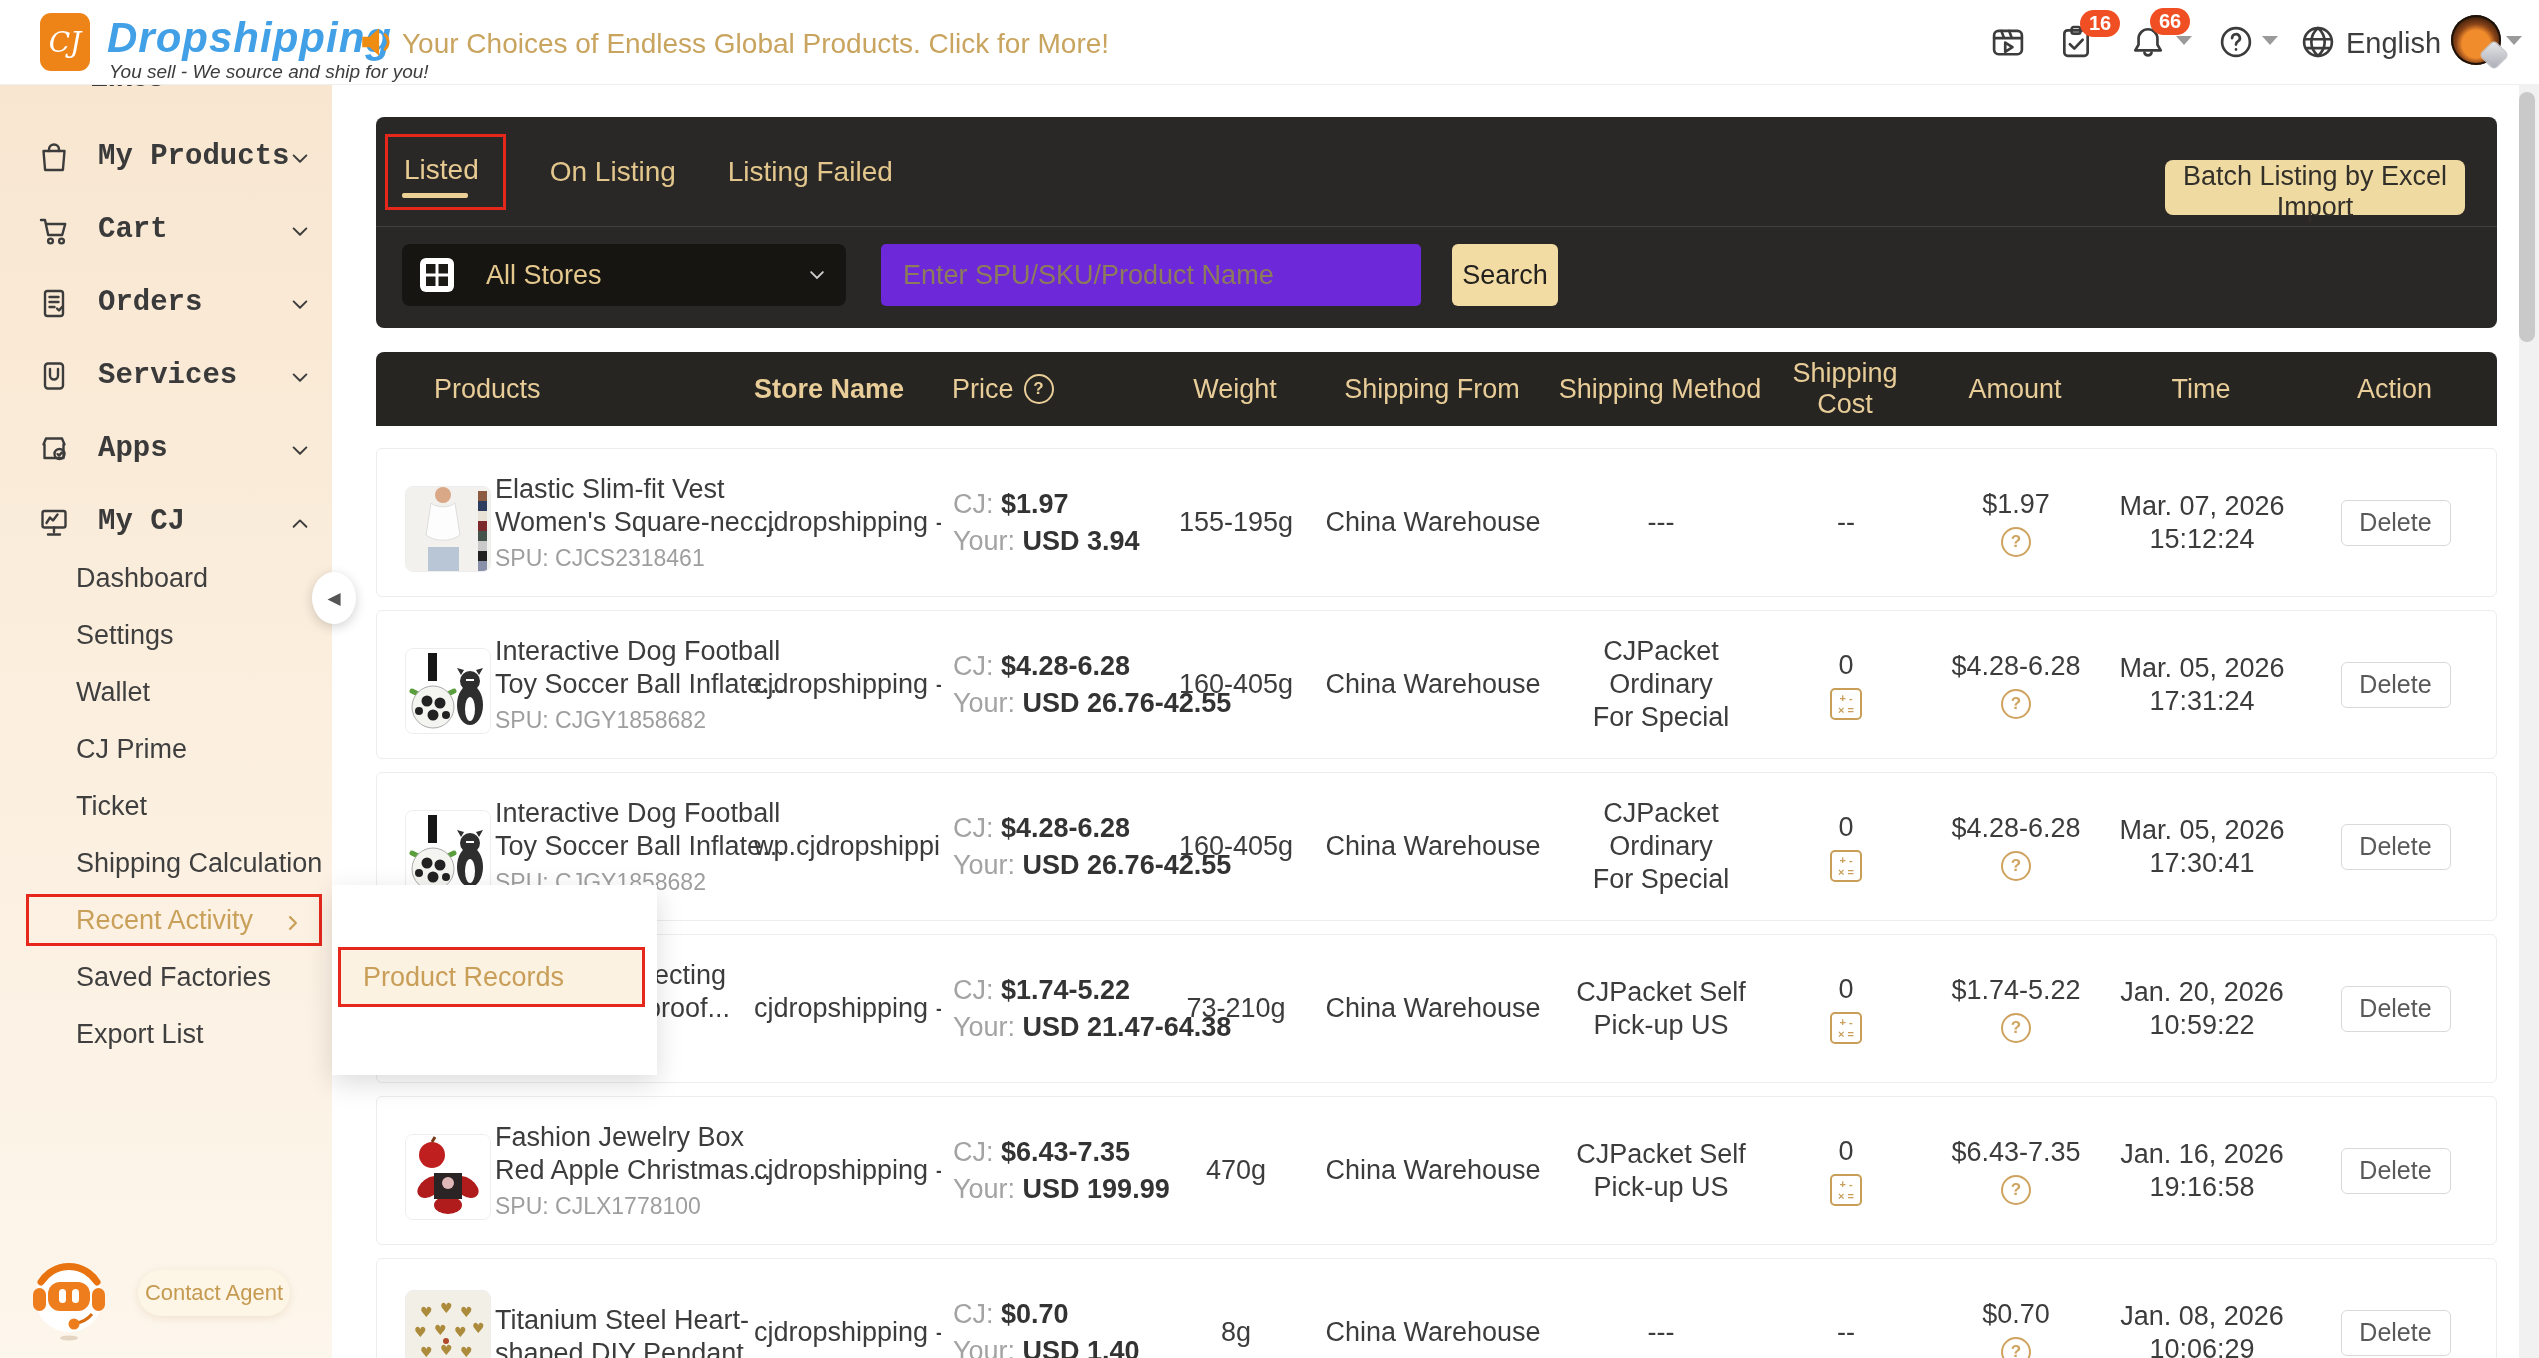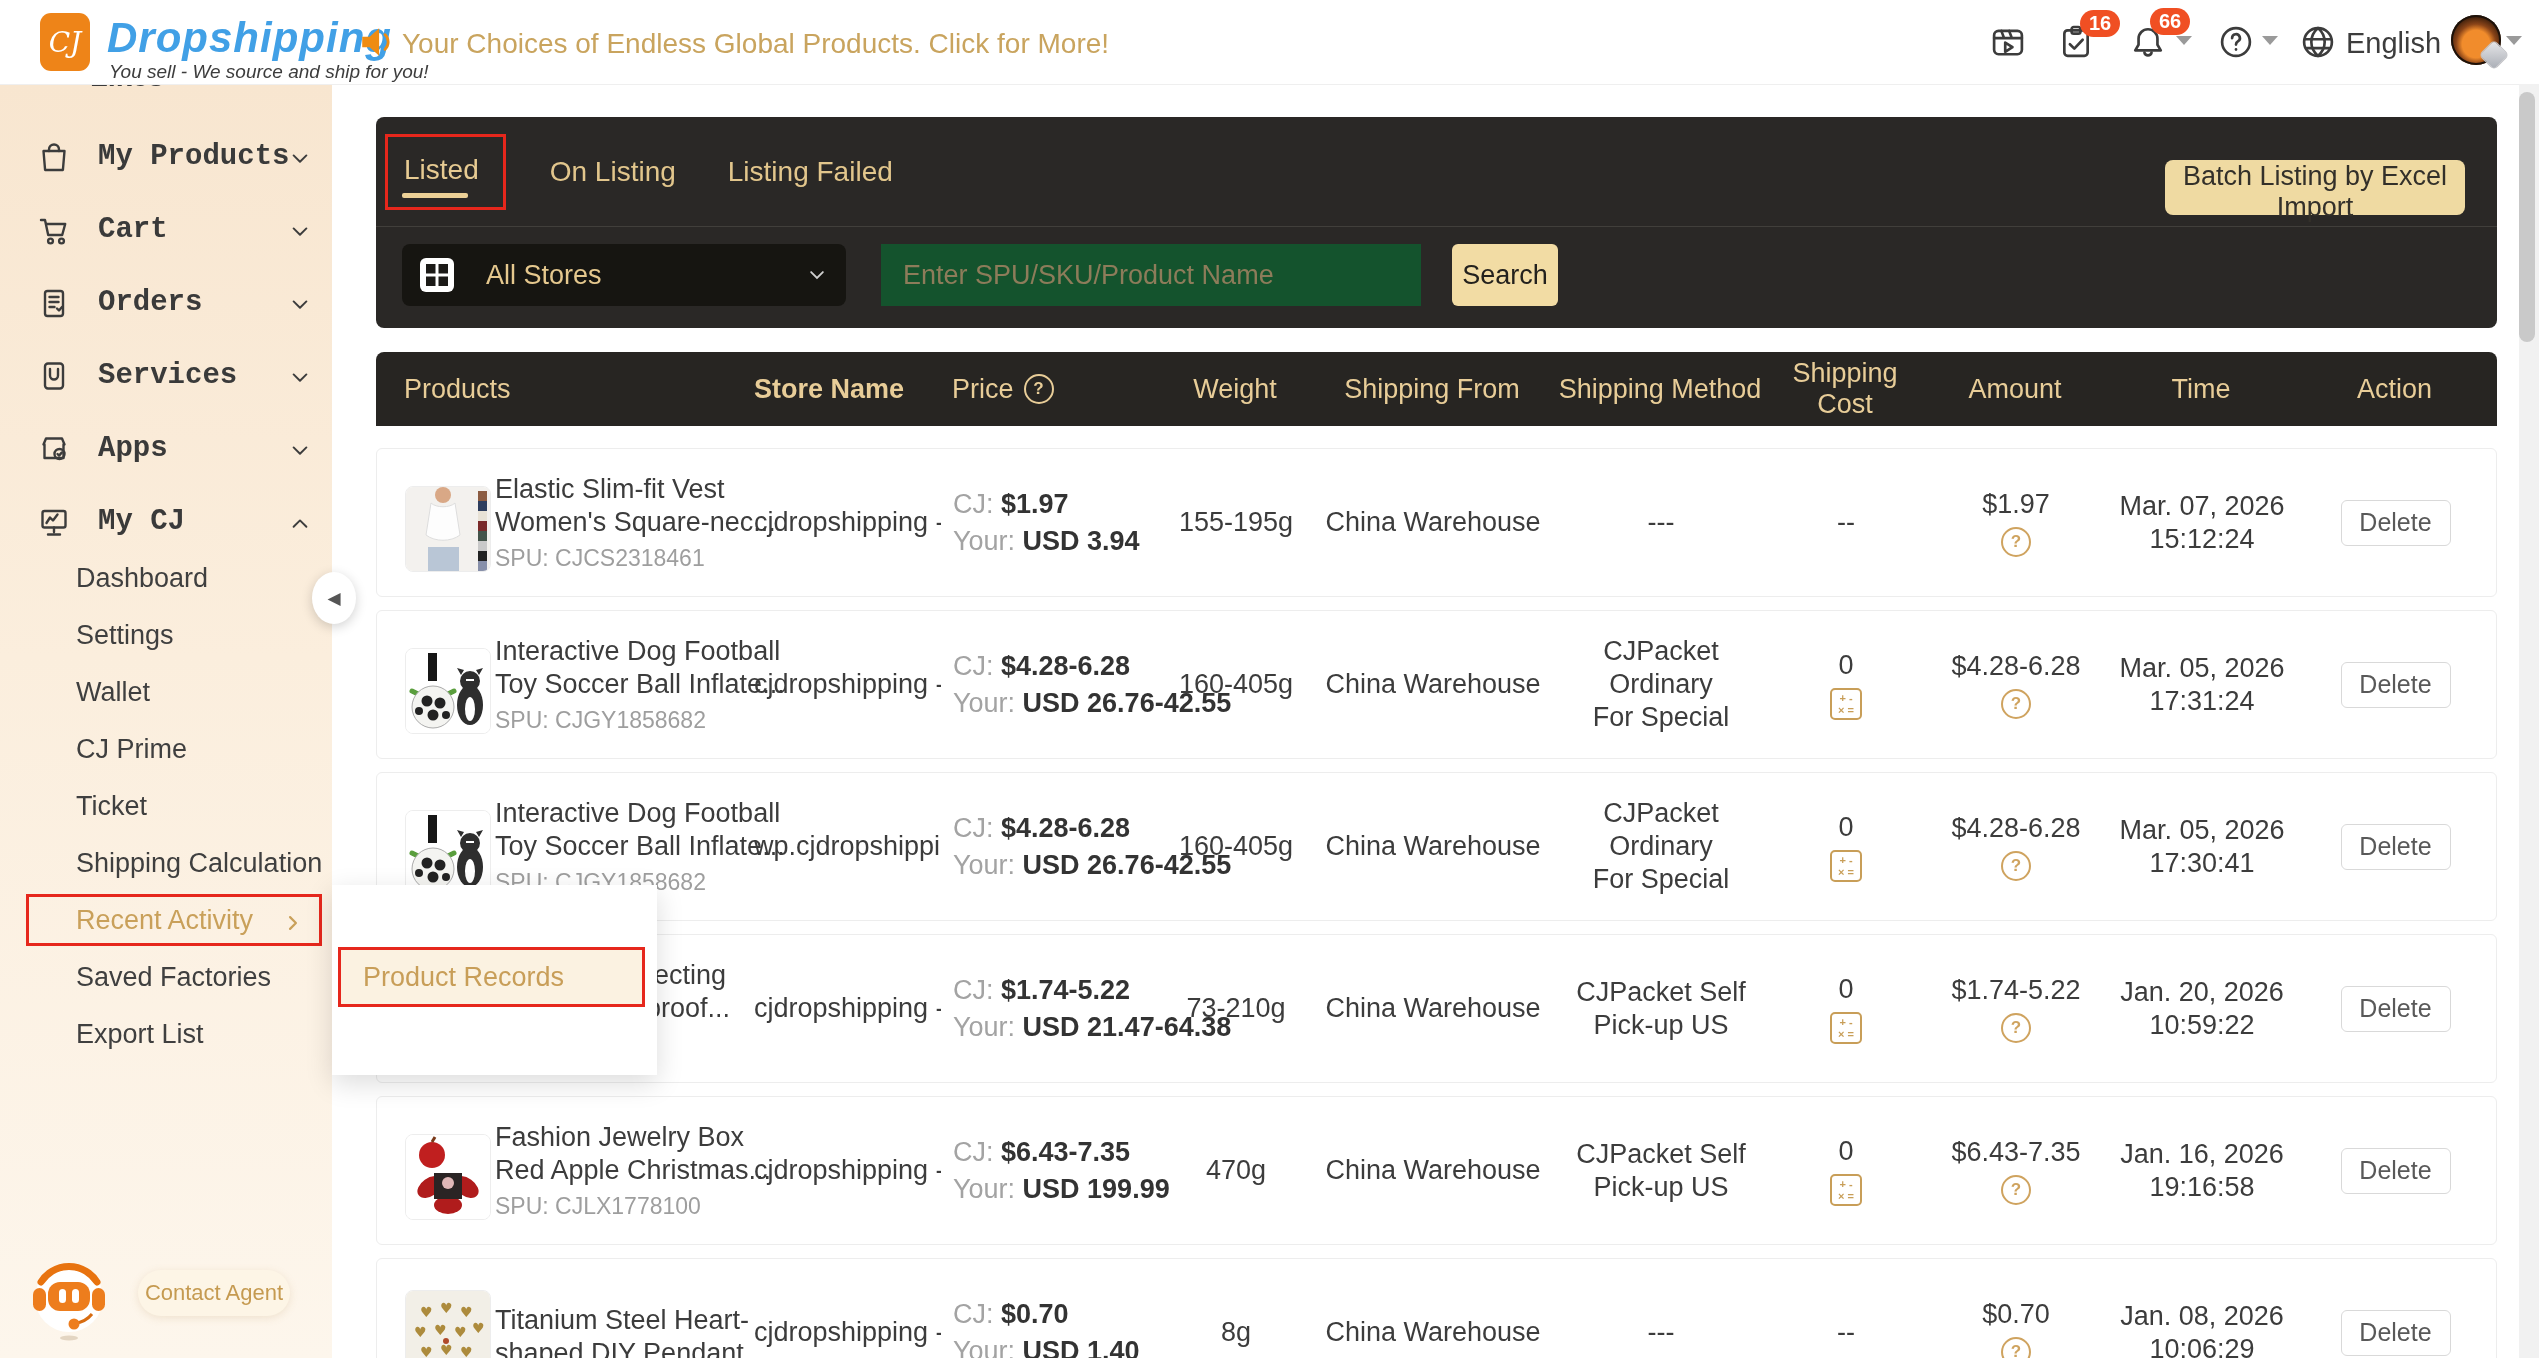--- a/index.html
+++ b/index.html
@@ -55,32 +55,32 @@
   .tab-active-box .tab-label{font-size:28px;color:#e7cb92;}
   .tab-underline{position:absolute;left:14px;bottom:9px;width:66px;height:5px;background:#ecd096;border-radius:2px;}
   .batch-btn{position:absolute;right:32px;top:43px;width:300px;height:55px;background:#efdaa2;border-radius:8px;border:none;
     font-size:27px;color:#33302a;font-family:"Liberation Sans",sans-serif;cursor:pointer;}
   .filters{position:absolute;left:26px;top:127px;height:62px;display:flex;align-items:center;}
   .store-select{width:444px;height:62px;background:#161511;border-radius:8px;display:flex;align-items:center;padding:0 18px;
     box-sizing:border-box;cursor:pointer;}
   .store-select .grid-ic{width:34px;height:34px;flex:none;}
   .store-select .sv{margin-left:32px;font-size:27px;color:#e5c88e;}
   .store-select .sc{margin-left:auto;width:22px;height:22px;}
-  .search-inp{position:absolute;left:505px;width:540px;height:62px;background:#14532d;border:none;border-radius:0;
+  .search-inp{position:absolute;left:505px;width:540px;height:62px;background:#6d28d9;border:none;border-radius:5px;
     color:#d9c28d;font-size:27px;padding:12px 22px;box-sizing:border-box;font-family:"Liberation Sans",sans-serif;outline:none;}
   .search-inp::placeholder{color:#8d7c5a;}
   .search-btn{position:absolute;left:1076px;width:106px;height:62px;background:#f2dca4;border:none;border-radius:6px;
     font-size:27px;color:#23211d;font-family:"Liberation Sans",sans-serif;cursor:pointer;}
 
   
   .tgrid{display:grid;grid-template-columns:374px 190px 216px 158px 236px 220px 150px 190px 182px 205px;}
   .thead{position:absolute;left:376px;top:352px;width:2121px;height:74px;background:#272522;border-radius:8px 8px 0 0;
     align-items:center;z-index:4;}
   .th{font-size:27px;color:#e8cd98;text-align:center;}
-  .th.l0{text-align:left;padding-left:28px;}
+  .th.l0{text-align:left;padding-left:28px;margin-left:30px;}
   .th.l1{text-align:left;padding-left:4px;font-weight:bold;}
   .th.l2{text-align:left;padding-left:12px;display:flex;align-items:center;gap:10px;}
   .help-ic{display:inline-flex;width:26px;height:26px;border:2px solid currentColor;border-radius:50%;
     align-items:center;justify-content:center;font-size:17px;font-weight:bold;flex:none;}
   .rows{position:absolute;left:376px;top:448px;width:2121px;z-index:3;}
   .card{position:relative;height:149px;background:#fff;border:1px solid #ededed;border-radius:6px;margin-bottom:13px;
     box-sizing:border-box;align-items:center;}
   .c-prod{display:flex;align-items:flex-end;padding-left:28px;gap:4px;}
   .thumb{width:84px;height:84px;border:1px solid #ededed;border-radius:8px;overflow:hidden;flex:none;background:#fff;}
   .pt .t1,.pt .t2{font-size:27px;line-height:33px;color:#3c3c3c;white-space:nowrap;}

